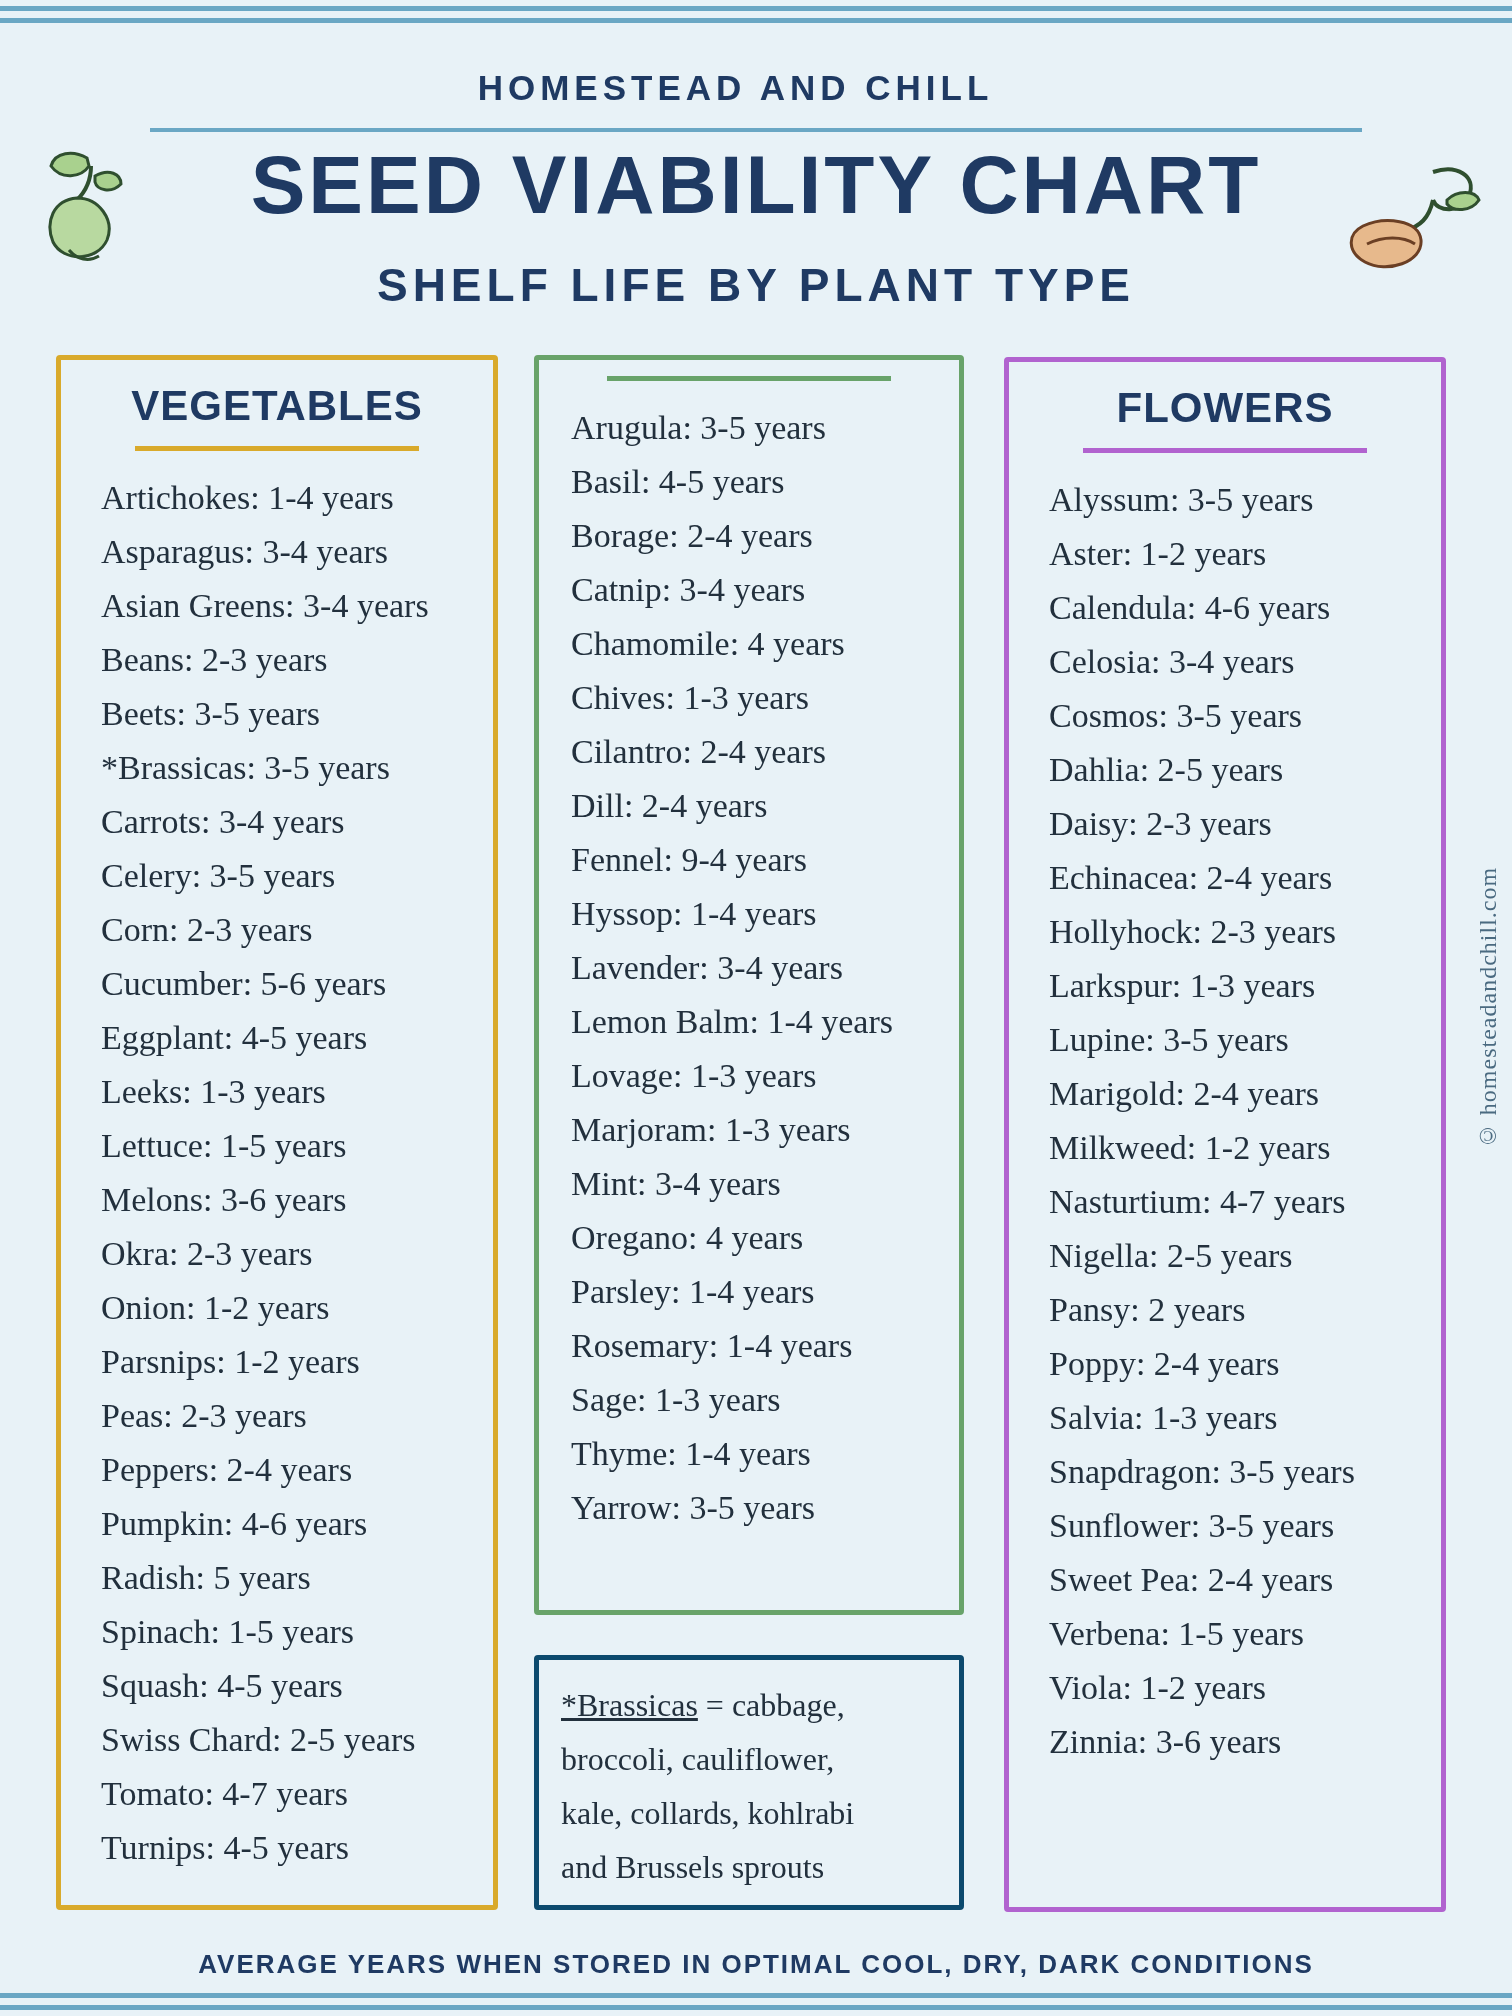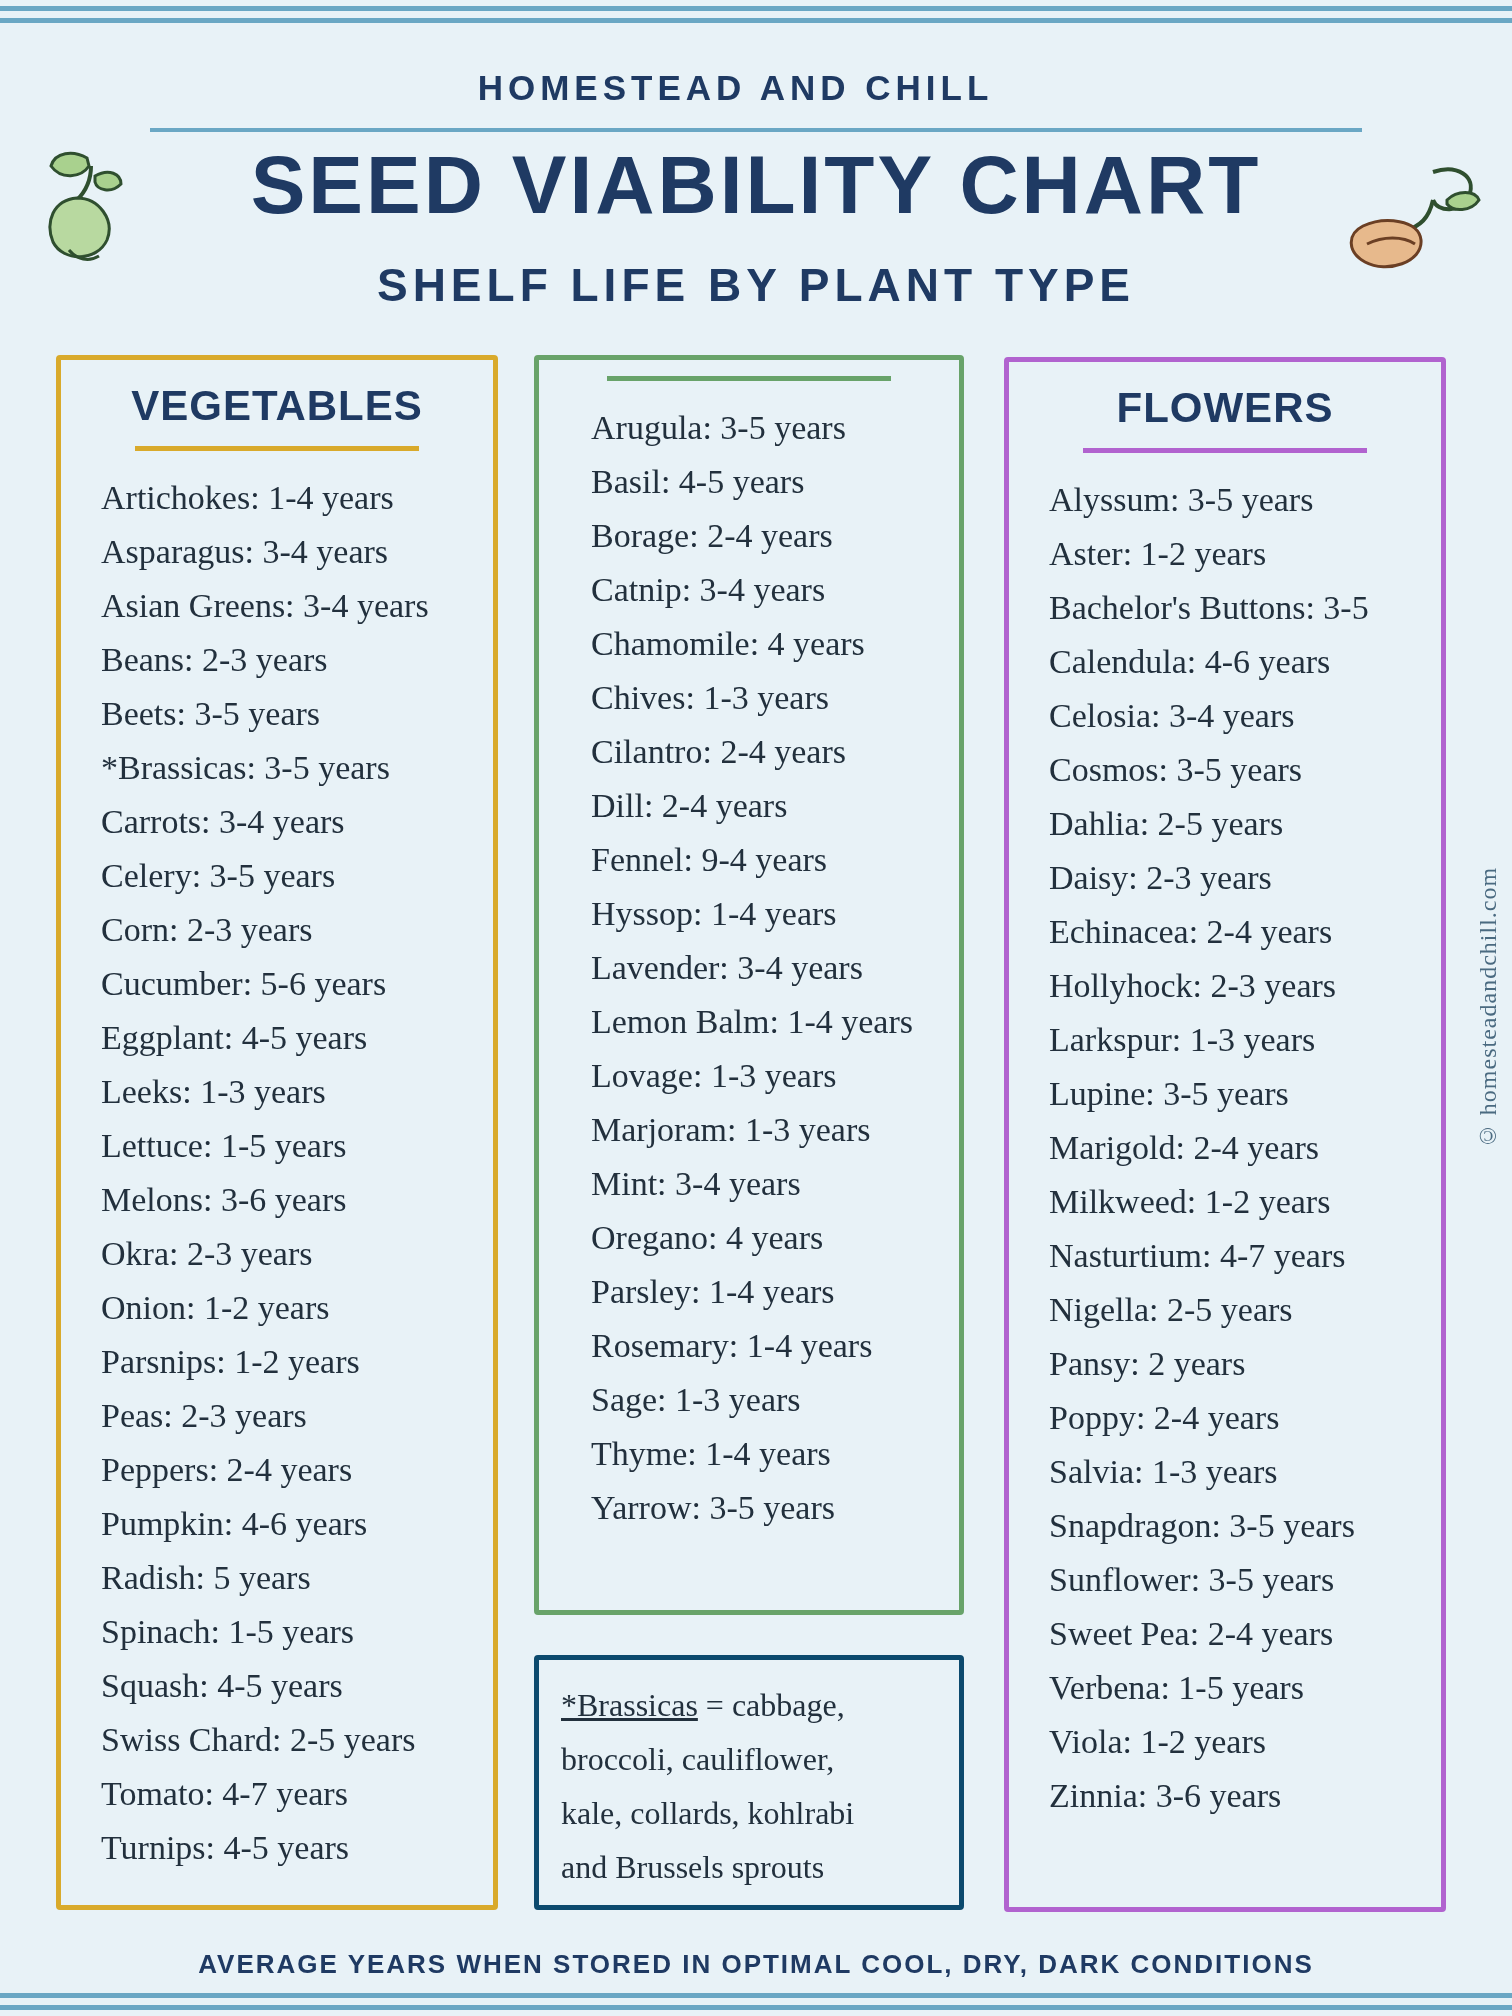--- a/index.html
+++ b/index.html
@@ -123,21 +123,21 @@
   }
   .rule-veg { background: #d9aa2b; }
   .rule-herb { background: #68a36a; }
   .rule-flow { background: #b163cf; }
 
   ul.items {
     list-style: none;
     margin: 20px 0 0 0;
     padding: 0 0 0 40px;
   }
-  ul.items.indent-more { padding-left: 32px; margin-left: 20px; }
+  ul.items.indent-more { padding-left: 32px; }
   ul.items li {
     font-family: "Liberation Serif", serif;
     font-size: 34px;
     color: #22303d;
     line-height: 54px;
     white-space: nowrap;
   }
 
   .note {
     position: absolute;
@@ -285,21 +285,20 @@
       <p>kale, collards, kohlrabi</p>
       <p>and Brussels sprouts</p>
     </div>
 
     <div class="col col-flow">
       <div class="col-head">FLOWERS</div>
       <div class="head-rule rule-flow"></div>
       <ul class="items">
         <li>Alyssum: 3-5 years</li>
         <li>Aster: 1-2 years</li>
-        <li>Bachelor's Buttons: 3-5</li>
         <li>Calendula: 4-6 years</li>
         <li>Celosia: 3-4 years</li>
         <li>Cosmos: 3-5 years</li>
         <li>Dahlia: 2-5 years</li>
         <li>Daisy: 2-3 years</li>
         <li>Echinacea: 2-4 years</li>
         <li>Hollyhock: 2-3 years</li>
         <li>Larkspur: 1-3 years</li>
         <li>Lupine: 3-5 years</li>
         <li>Marigold: 2-4 years</li>

